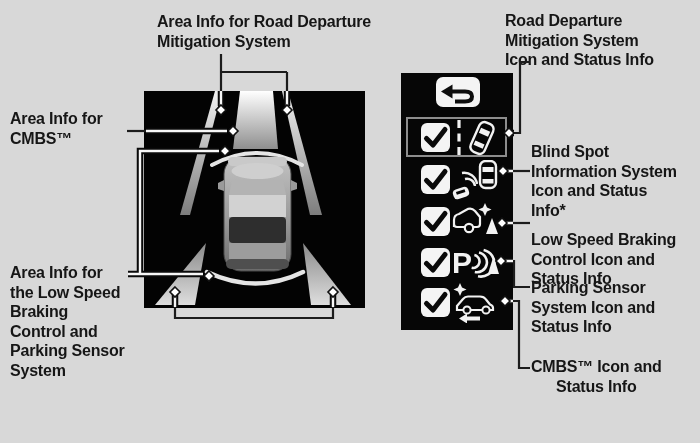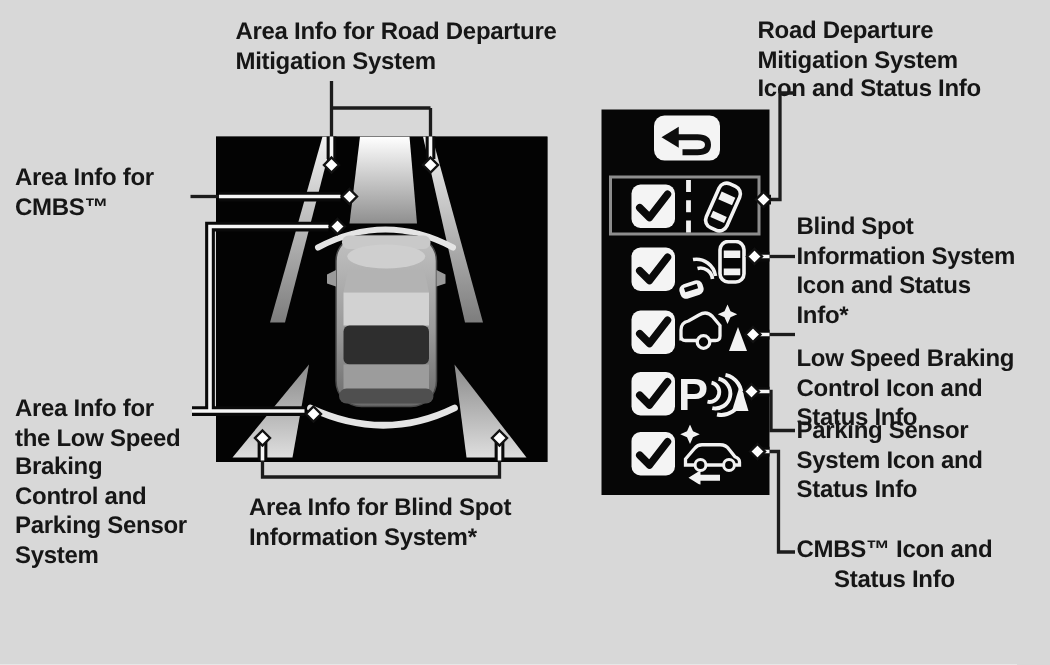--- a/index.html
+++ b/index.html
@@ -161,22 +161,20 @@
   <div class="lbl" style="left:157px;top:12px;">Area Info for Road Departure
 Mitigation System</div>
   <div class="lbl" style="left:10px;top:109px;">Area Info for
 CMBS™</div>
   <div class="lbl" style="left:10px;top:263px;">Area Info for
 the Low Speed
 Braking
 Control and
 Parking Sensor
 System</div>
-  <div class="lbl" style="left:166px;top:329px;">Area Info for Blind Spot
-Information System*</div>
 
   <div class="lbl" style="left:505px;top:11px;">Road Departure
 Mitigation System
 Icon and Status Info</div>
   <div class="lbl" style="left:531px;top:115px;margin-top:27px;">Blind Spot
 Information System
 Icon and Status
 Info*</div>
   <div class="lbl" style="left:531px;top:198px;margin-top:32px;">Low Speed Braking
 Control Icon and

